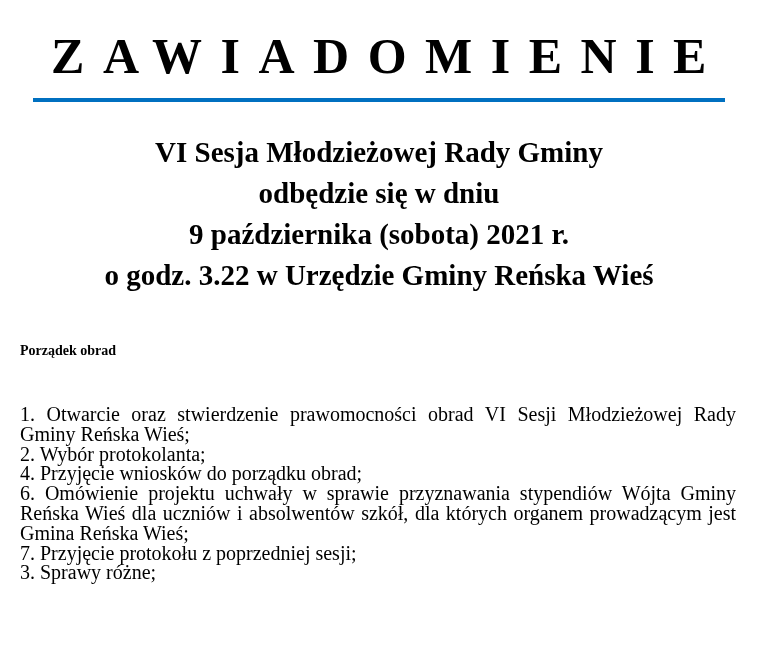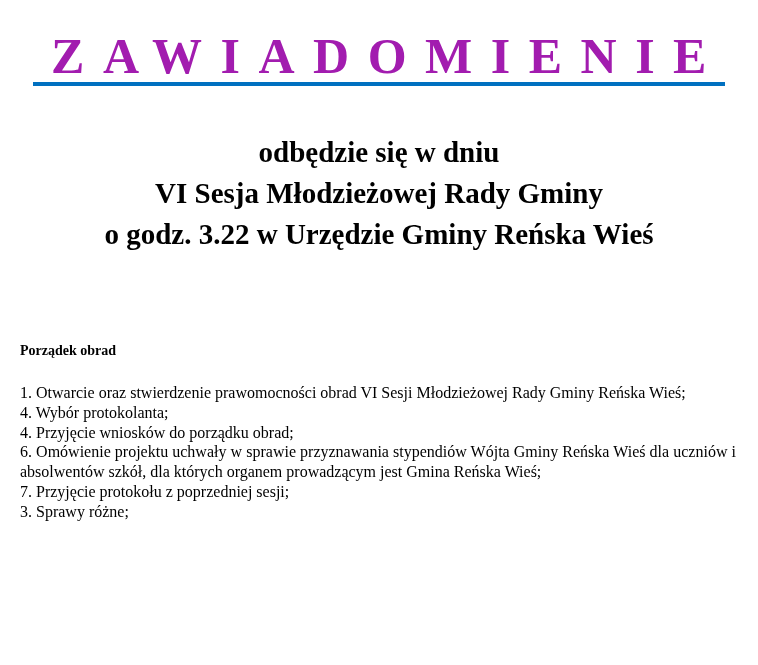--- a/index.html
+++ b/index.html
@@ -3,53 +3,54 @@
 <meta charset="utf-8">
 <style>
   html, body { margin:0; padding:0; background:#ffffff; }
   body { width:758px; height:665px; position:relative; overflow:hidden; font-family:"Liberation Serif", serif; color:#000; }
   .title {
     position:absolute; left:0; top:30px; width:758px; text-align:center;
   }
   .title span {
     display:inline-block;
     font-family:"Liberation Serif", serif; font-weight:bold;
-    font-size:50px; color:#a21caf; letter-spacing:18.5px;
+    font-size:50px; color:#000000; letter-spacing:18.5px;
     line-height:52px; padding-left:18px;
-    border-bottom:4px solid #0070c0; padding-bottom:0px;
+    border-bottom:4px solid #0070c0; padding-bottom:16px;
   }
   .heading {
     position:absolute; left:0; top:132px; width:758px; text-align:center;
     font-weight:bold; font-size:29px; line-height:41px;
   }
   .heading div { white-space:nowrap; }
   .agenda-title {
     position:absolute; left:20px; top:343px; font-weight:bold; font-size:14px;
   }
   .agenda {
-    position:absolute; left:20px; top:383px; width:716px; font-size:16px; line-height:19.8px;
+    position:absolute; left:20px; top:405px; width:716px; font-size:20px; line-height:19.8px;
   }
   .agenda .item { text-align:justify; }
   .agenda .item.last-line-left { text-align-last:left; }
 </style>
 </head>
 <body>
 
 <div class="title">
   <span>ZAWIADOMIENIE</span>
 </div>
 
 <div class="heading">
+  <div>VI Sesja Młodzieżowej Rady Gminy</div>
   <div>odbędzie się w dniu</div>
-  <div>VI Sesja Młodzieżowej Rady Gminy</div>
+  <div>9 października (sobota) 2021 r.</div>
   <div>o godz. 3.22 w Urzędzie Gminy Reńska Wieś</div>
 </div>
 
 <div class="agenda-title">Porządek obrad</div>
 
 <div class="agenda">
   <div class="item">1. Otwarcie oraz stwierdzenie prawomocności obrad VI Sesji Młodzieżowej Rady Gminy Reńska Wieś;</div>
-  <div class="item">4. Wybór protokolanta;</div>
+  <div class="item">2. Wybór protokolanta;</div>
   <div class="item">4. Przyjęcie wniosków do porządku obrad;</div>
   <div class="item last-line-left">6. Omówienie projektu uchwały w sprawie przyznawania stypendiów Wójta Gminy Reńska Wieś dla uczniów i absolwentów szkół, dla których organem prowadzącym jest Gmina Reńska Wieś;</div>
   <div class="item">7. Przyjęcie protokołu z poprzedniej sesji;</div>
   <div class="item">3. Sprawy różne;</div>
 </div>
 
 </body></html>

